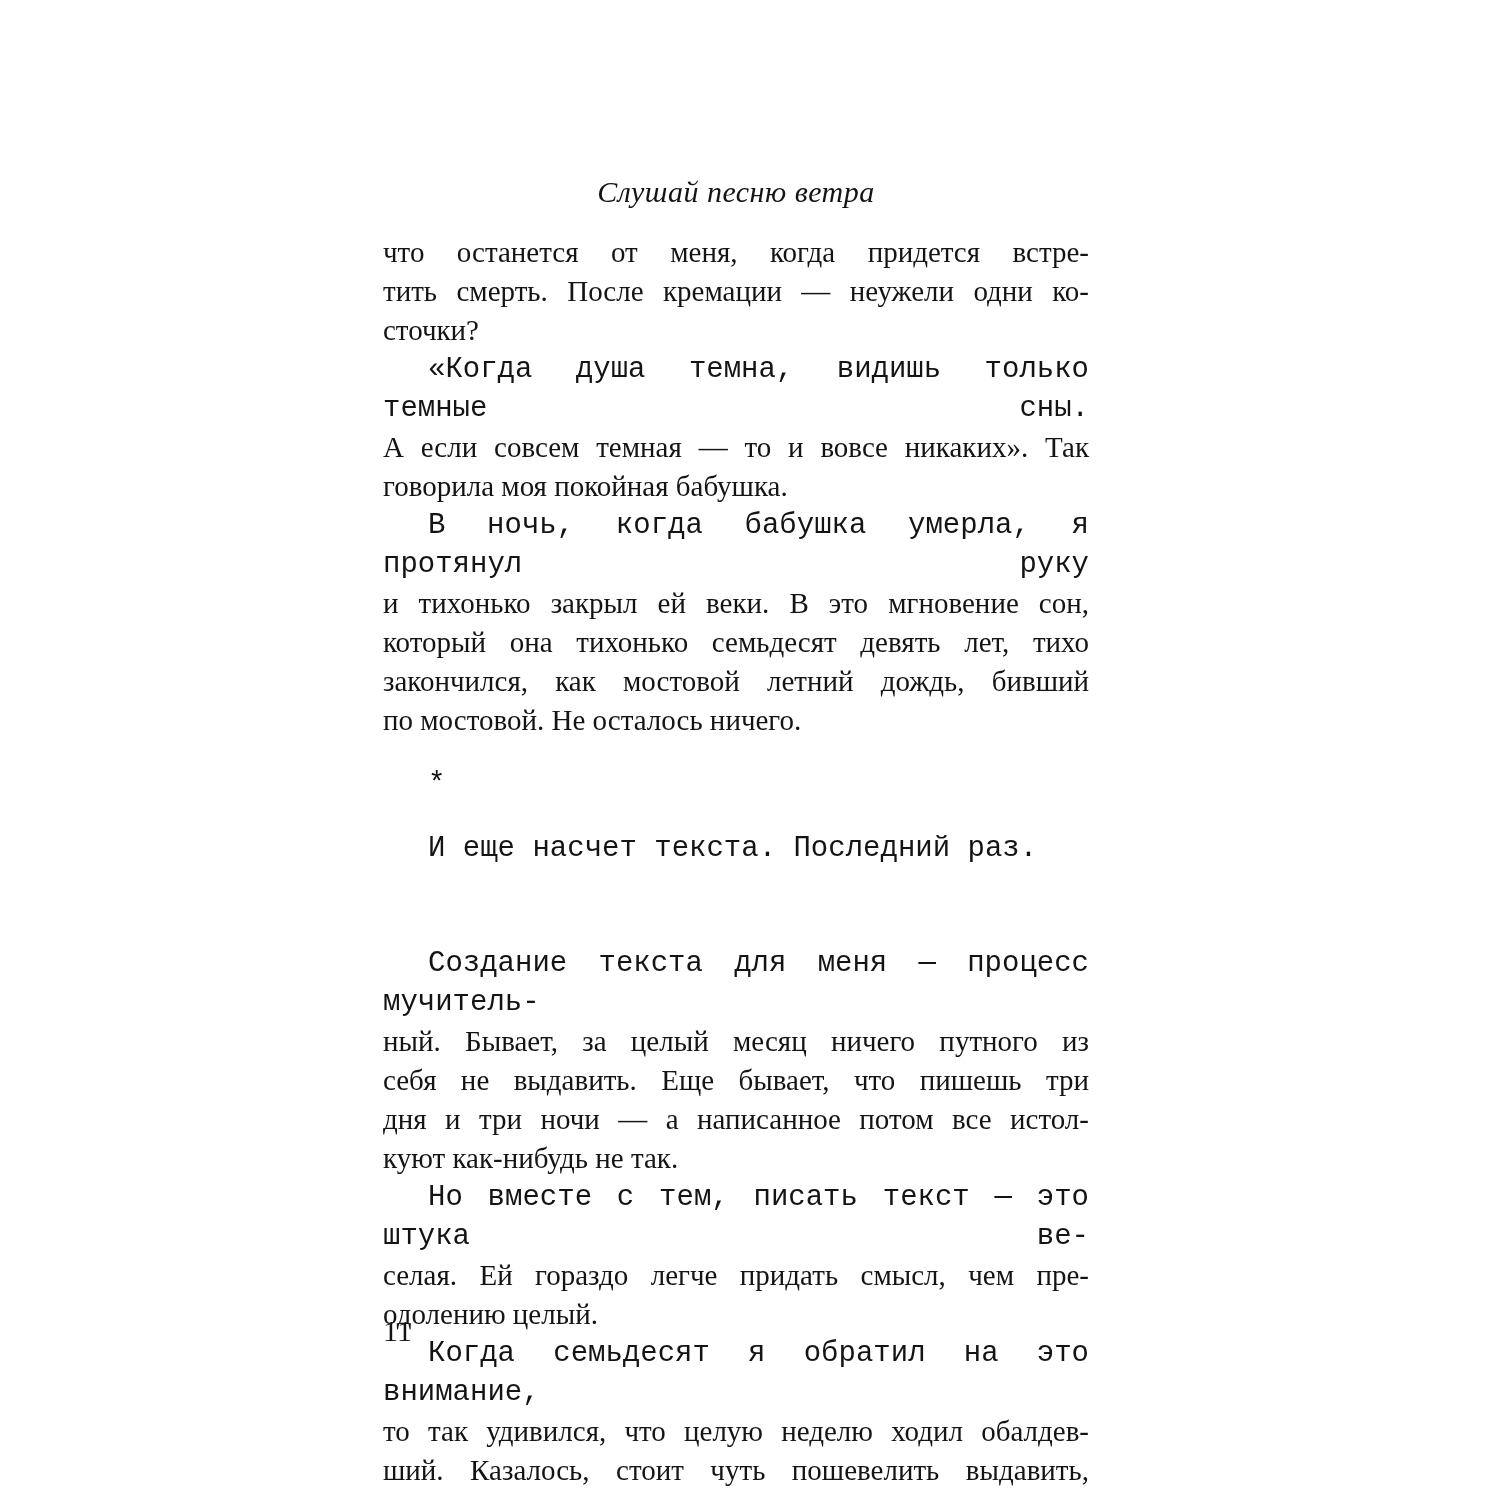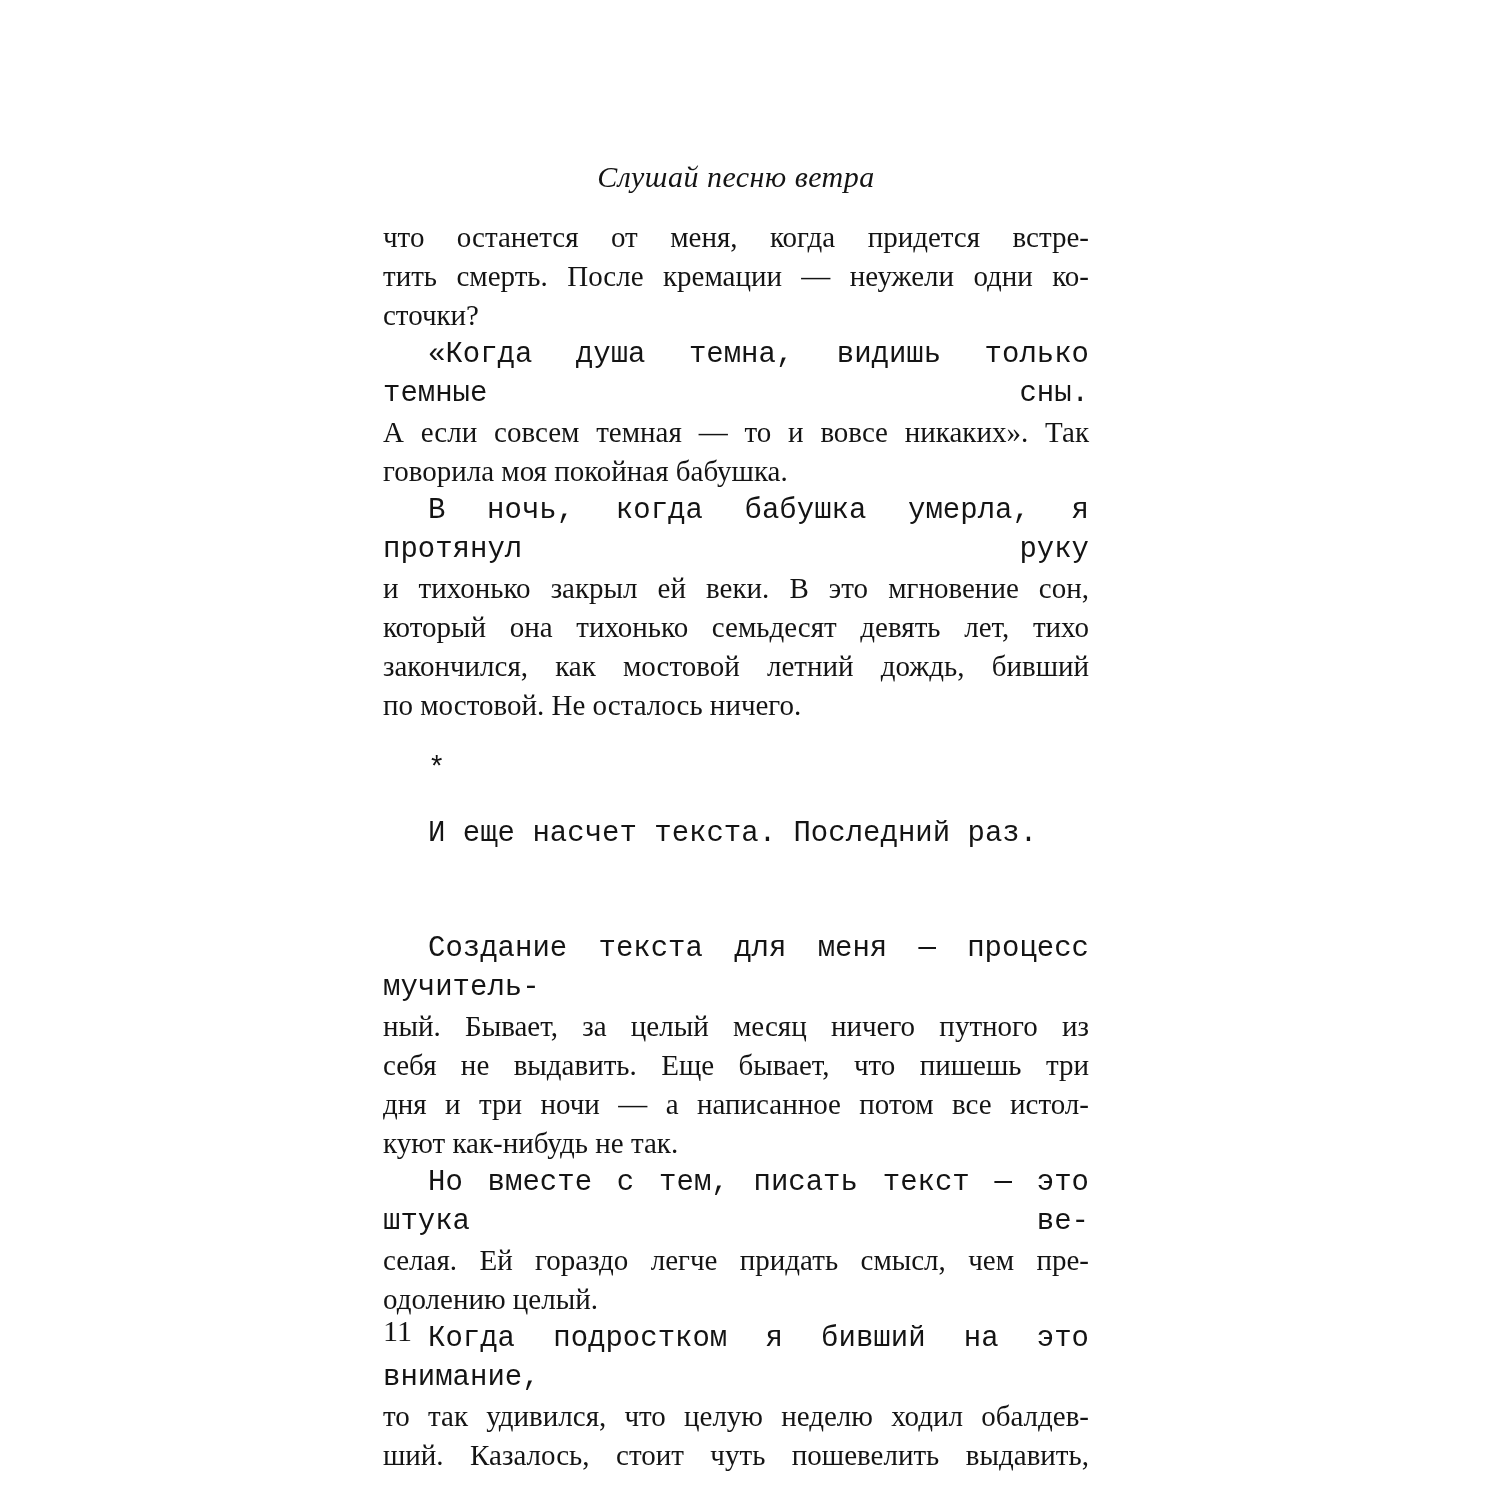--- a/index.html
+++ b/index.html
@@ -12,21 +12,21 @@
     width: 1500px;
     height: 1500px;
     background: #ffffff;
     color: #141414;
     font-family: "Liberation Serif", "DejaVu Serif", serif;
     overflow: hidden;
   }
   .text-col {
     position: absolute;
     left: 383px;
-    top: 157px;
+    top: 172px;
     width: 706px;
   }
   .running-header {
     text-align: center;
     font-style: italic;
     font-size: 30px;
     line-height: 39px;
     margin-bottom: 22px;
     letter-spacing: 0.5px;
   }
@@ -93,20 +93,20 @@
           <div class="ln j">себя не выдавить. Еще бывает, что пишешь три</div>
           <div class="ln j">дня и три ночи — а написанное потом все истол-</div>
           <div class="ln">куют как-нибудь не так.</div>
         </div>
         <div class="block b7">
           <div class="ln j ind">Но вместе с тем, писать текст — это штука ве-</div>
           <div class="ln j">селая. Ей гораздо легче придать смысл, чем пре-</div>
           <div class="ln">одолению целый.</div>
         </div>
         <div class="block b8">
-          <div class="ln j ind">Когда подростком я бивший на это внимание,</div>
+          <div class="ln j ind">Когда семьдесят я обратил на это внимание,</div>
           <div class="ln j">то так удивился, что целую неделю ходил обалдев-</div>
           <div class="ln j">ший. Казалось, стоит чуть пошевелить выдавить,</div>
         </div>
       </div>
   </div>
   <div class="page-number">11</div>
 </div>
 
 </body></html>

